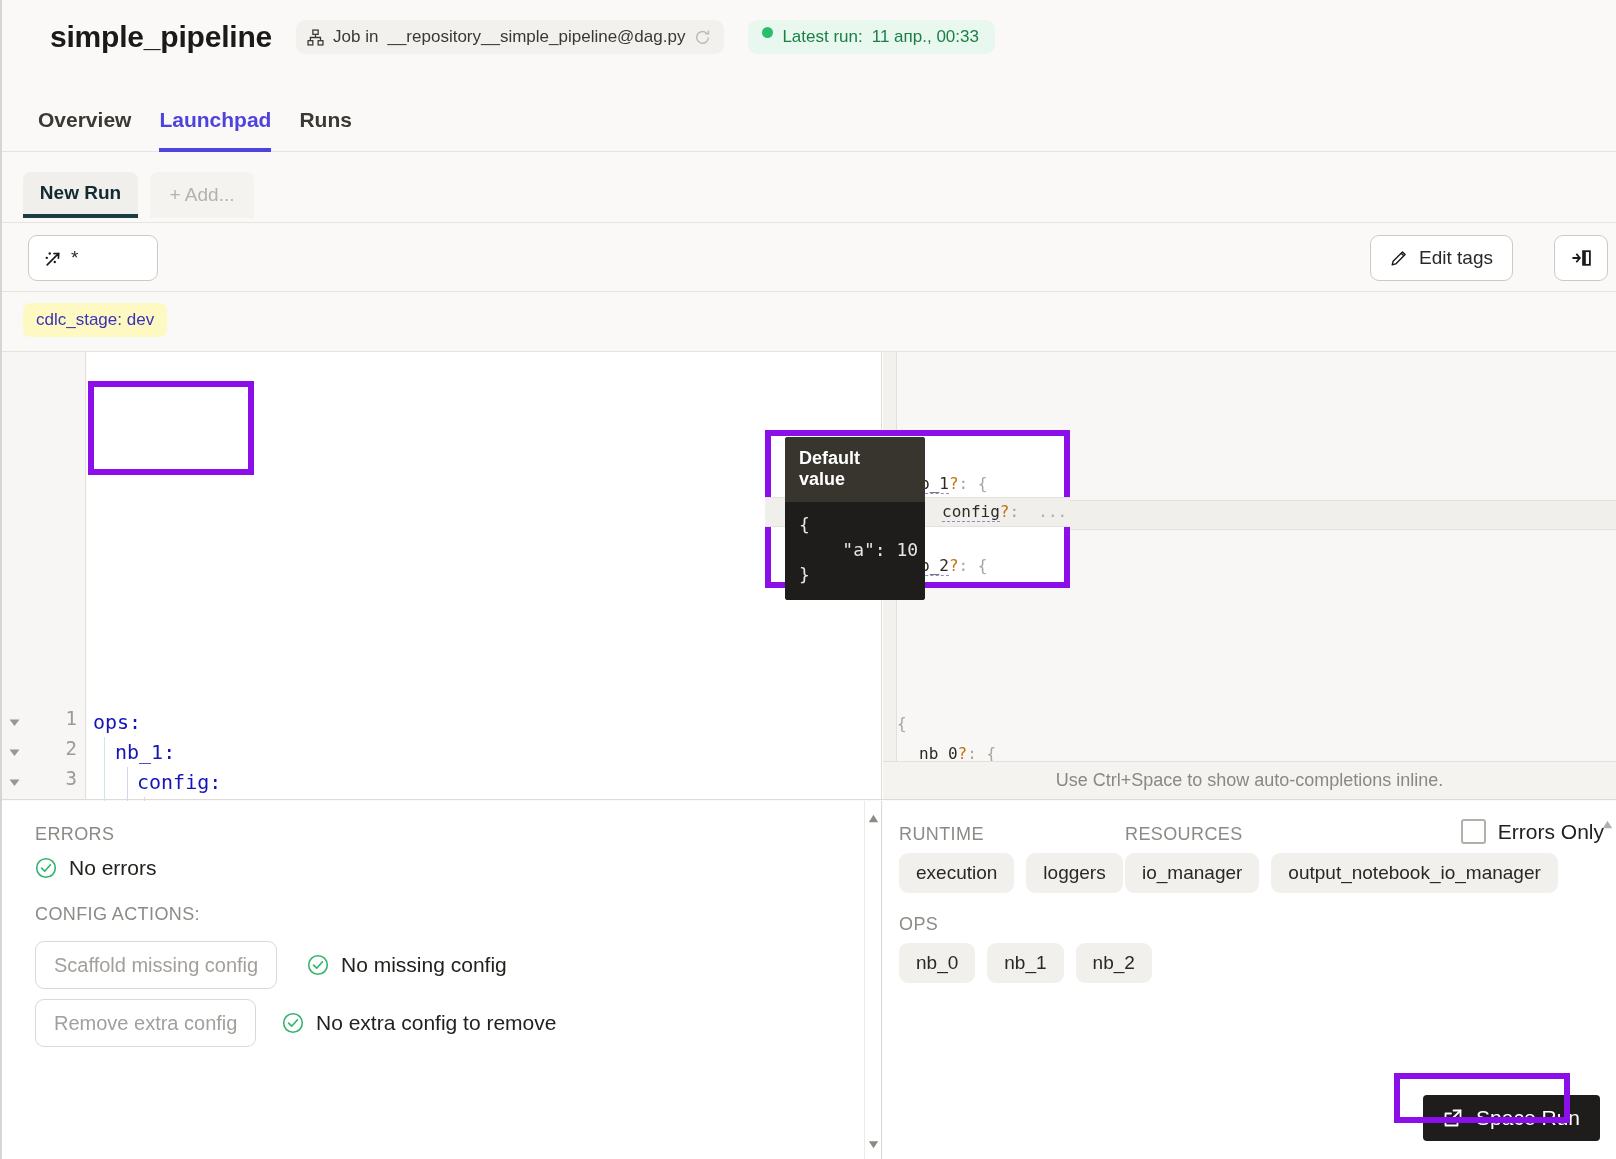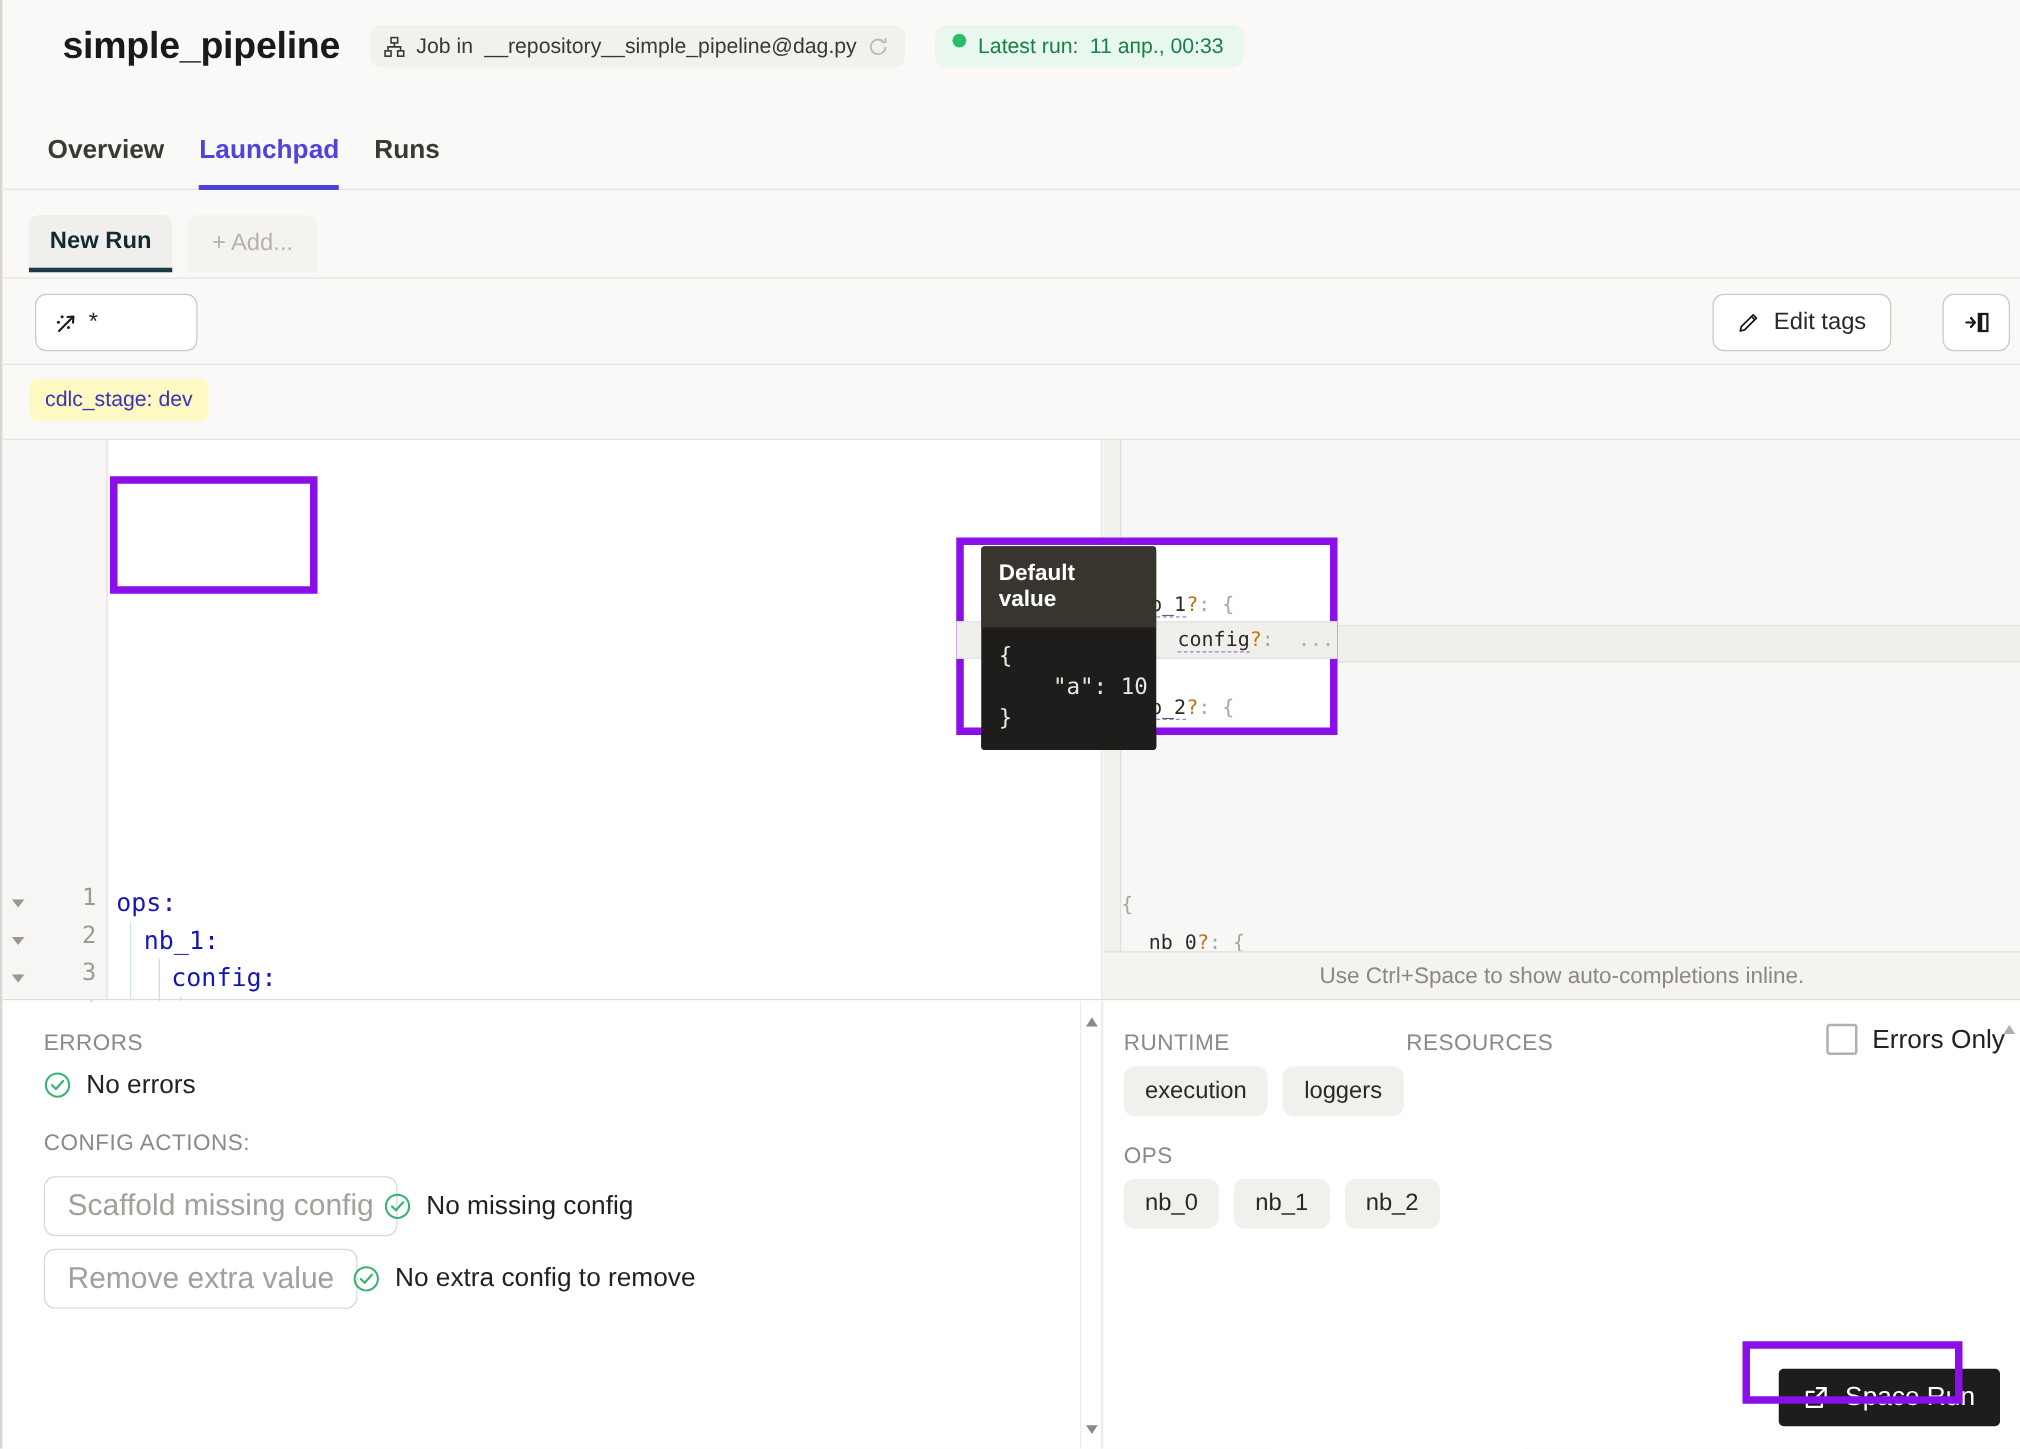--- a/index.html
+++ b/index.html
@@ -229,21 +229,21 @@
   }
   .ok-row {
     position: absolute; display: flex; align-items: center; gap: 12px;
     font-size: 21px; color: #23211e;
   }
   .check-ic { width: 22px; height: 22px; display: block; }
   .ghost-btn {
     position: absolute; height: 48px; padding: 0 18px;
     display: flex; align-items: center;
     border: 1px solid #dcd9d4; border-radius: 9px;
-    background: #ffffff; color: #a3a09b; font-size: 24px;
+    background: #ffffff; color: #a3a09b; font-size: 20px;
     cursor: not-allowed;
   }
   .lscroll {
     position: absolute; right: 0; top: 0; width: 17px; bottom: 0;
     background: #ffffff; border-left: 1px solid #edebe8;
   }
   .lscroll .arrow-up { position: absolute; top: 8px; left: 3px; }
   .lscroll .arrow-dn { position: absolute; bottom: 6px; left: 3px; }
 
   .bottom-right {
@@ -471,21 +471,21 @@
     <div class="ok-row" style="left:305px; top:152px">
       <span>
         <svg class="check-ic" viewBox="0 0 22 22">
           <circle cx="11" cy="11" r="9.3" fill="none" stroke="#35b36f" stroke-width="1.6"></circle>
           <path d="M6.6 11.2 L9.7 14.2 L15.5 7.8" fill="none" stroke="#35b36f" stroke-width="1.7" stroke-linecap="round" stroke-linejoin="round"></path>
         </svg>
       </span>
       <span>No missing config</span>
     </div>
 
-    <div class="ghost-btn" style="left:33px; top:198px">Remove extra value</div>
+    <div class="ghost-btn" style="left:33px; top:198px">Remove extra config</div>
     <div class="ok-row" style="left:280px; top:210px">
       <span>
         <svg class="check-ic" viewBox="0 0 22 22">
           <circle cx="11" cy="11" r="9.3" fill="none" stroke="#35b36f" stroke-width="1.6"></circle>
           <path d="M6.6 11.2 L9.7 14.2 L15.5 7.8" fill="none" stroke="#35b36f" stroke-width="1.7" stroke-linecap="round" stroke-linejoin="round"></path>
         </svg>
       </span>
       <span>No extra config to remove</span>
     </div>
 
@@ -510,20 +510,24 @@
     <div class="errors-only">
       <span class="cbox"></span>
       <span>Errors Only</span>
     </div>
 
     <div class="pill-group" style="left:16px; top:52px">
       <span class="pill">execution</span>
       <span class="pill">loggers</span>
     </div>
 
+    <div class="pill-group" style="left:242px; top:52px">
+      <span class="pill">io_manager</span>
+      <span class="pill">output_notebook_io_manager</span>
+    </div>
 
     <div class="sect-label" style="left:16px; top:113px">OPS</div>
     <div class="pill-group" style="left:16px; top:142px">
       <span class="pill">nb_0</span>
       <span class="pill">nb_1</span>
       <span class="pill">nb_2</span>
     </div>
 
     <span class="rscroll-arrow">
       <svg viewBox="0 0 11 9" width="11" height="9">

